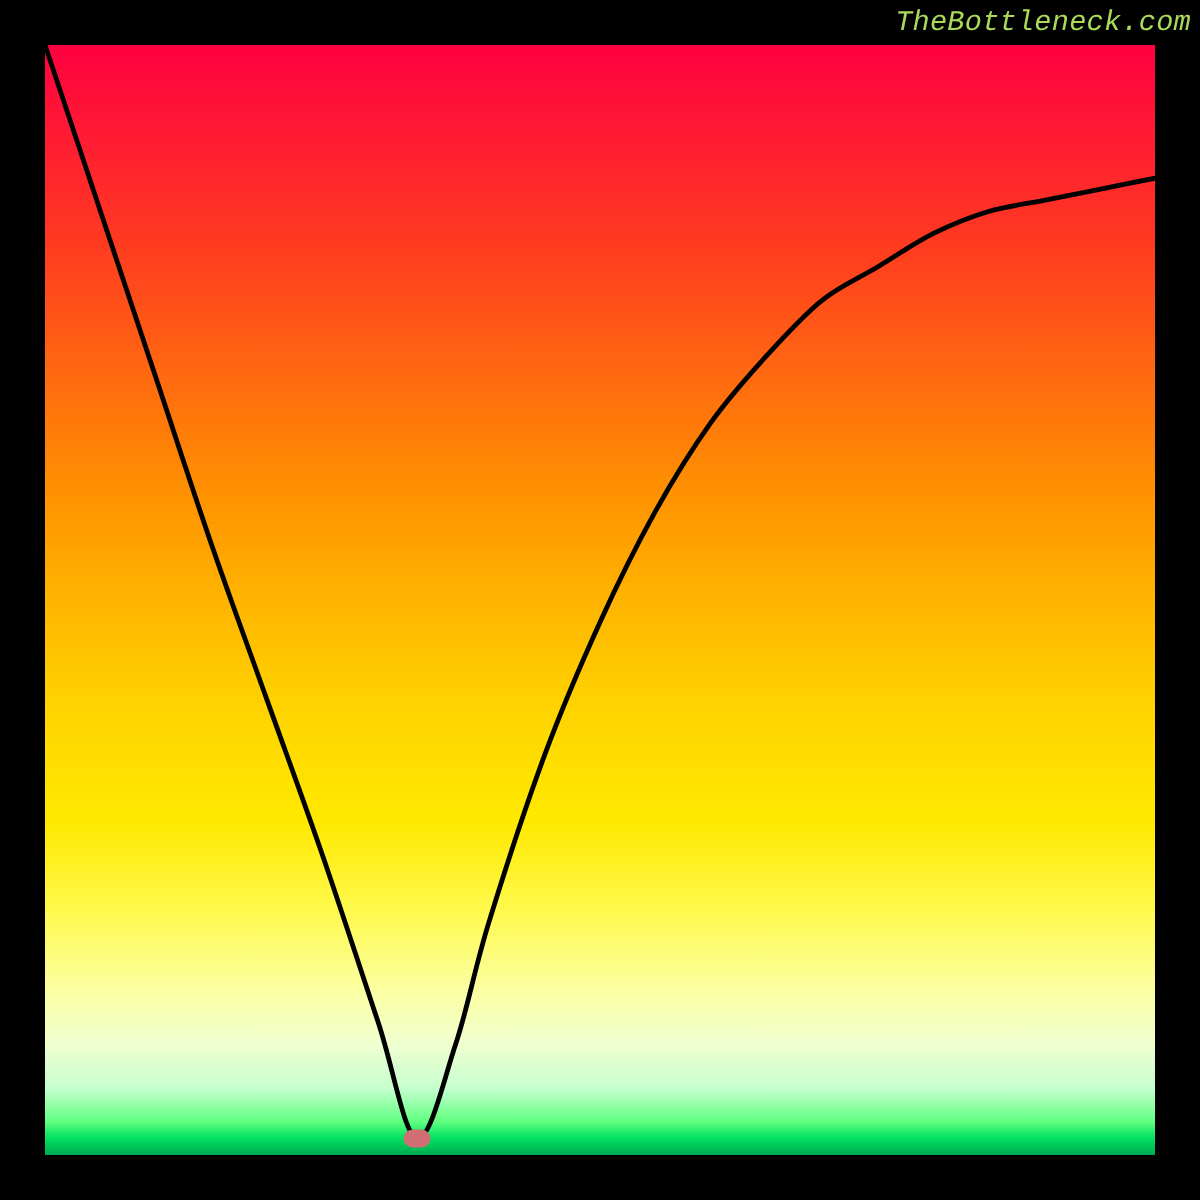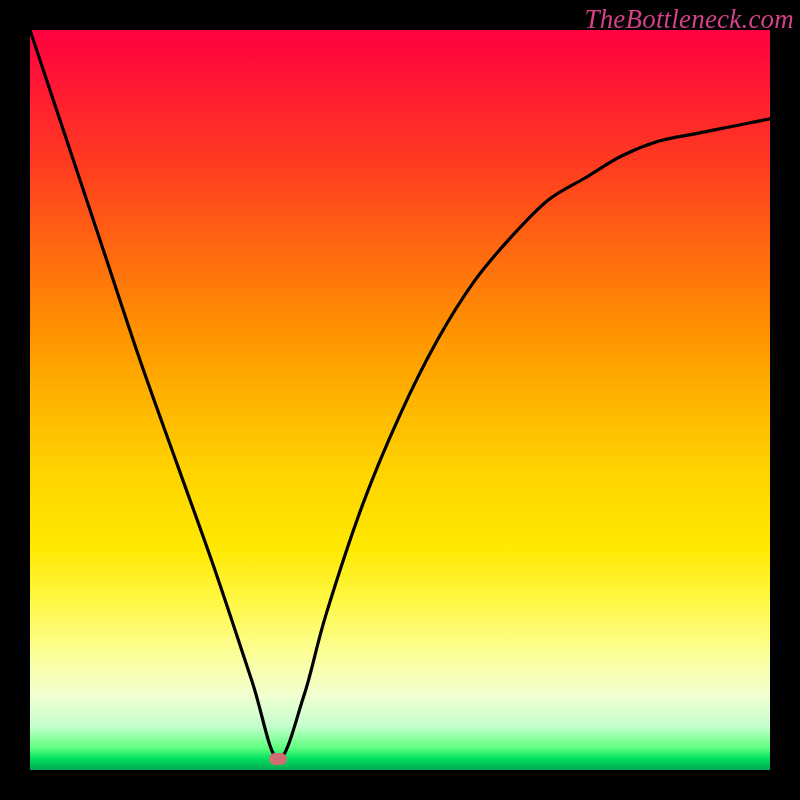--- a/index.html
+++ b/index.html
@@ -37,23 +37,23 @@
       #c6ffcf 94%,
       #60ff80 97%,
       #00e060 98.5%,
       #00a850 100%
     );
   }
   .watermark {
     position: absolute;
     top: 4px;
     right: 6px;
-    font-family: Liberation Serif, serif;
-    font-size: 27px;
-    color: #ec4899;
+    font-family: Liberation Mono, monospace;
+    font-size: 19px;
+    color: #bef264;
     opacity: 0.9;
     letter-spacing: 0.2px;
     font-style: italic;
     user-select: none;
   }
   svg.curve {
     position: absolute;
     left: 0;
     top: 0;
     width: 740px;

